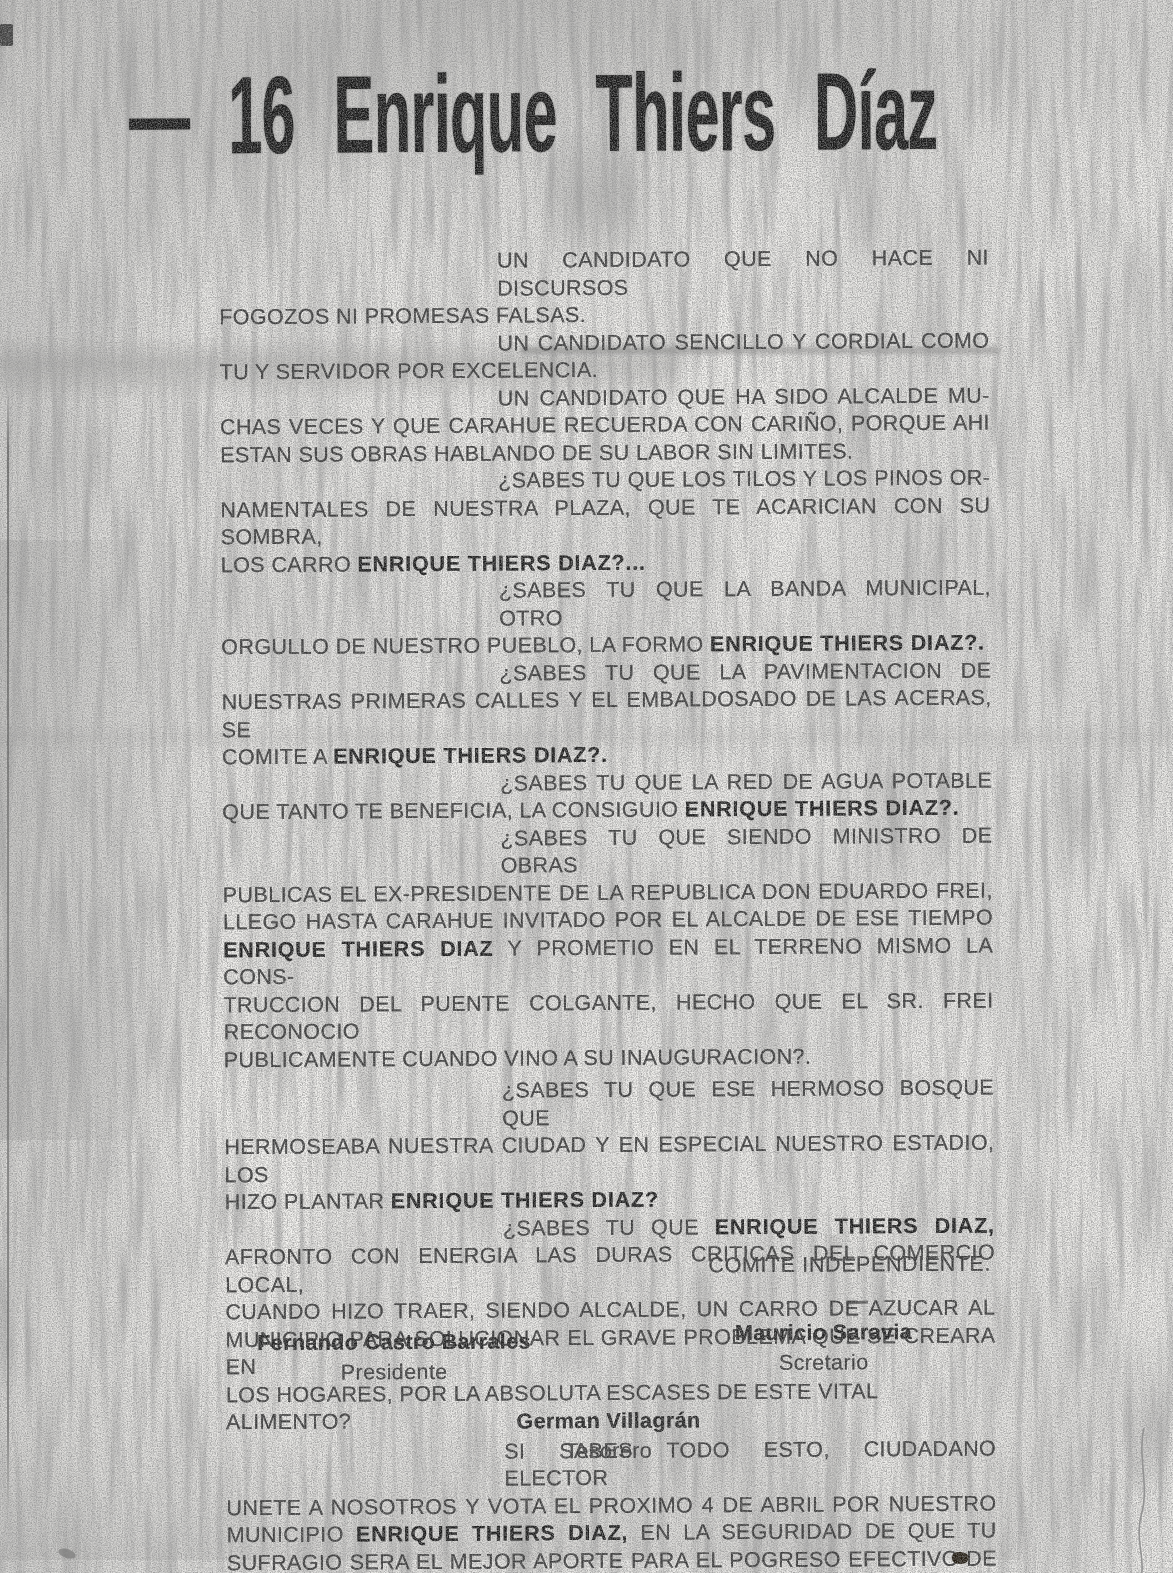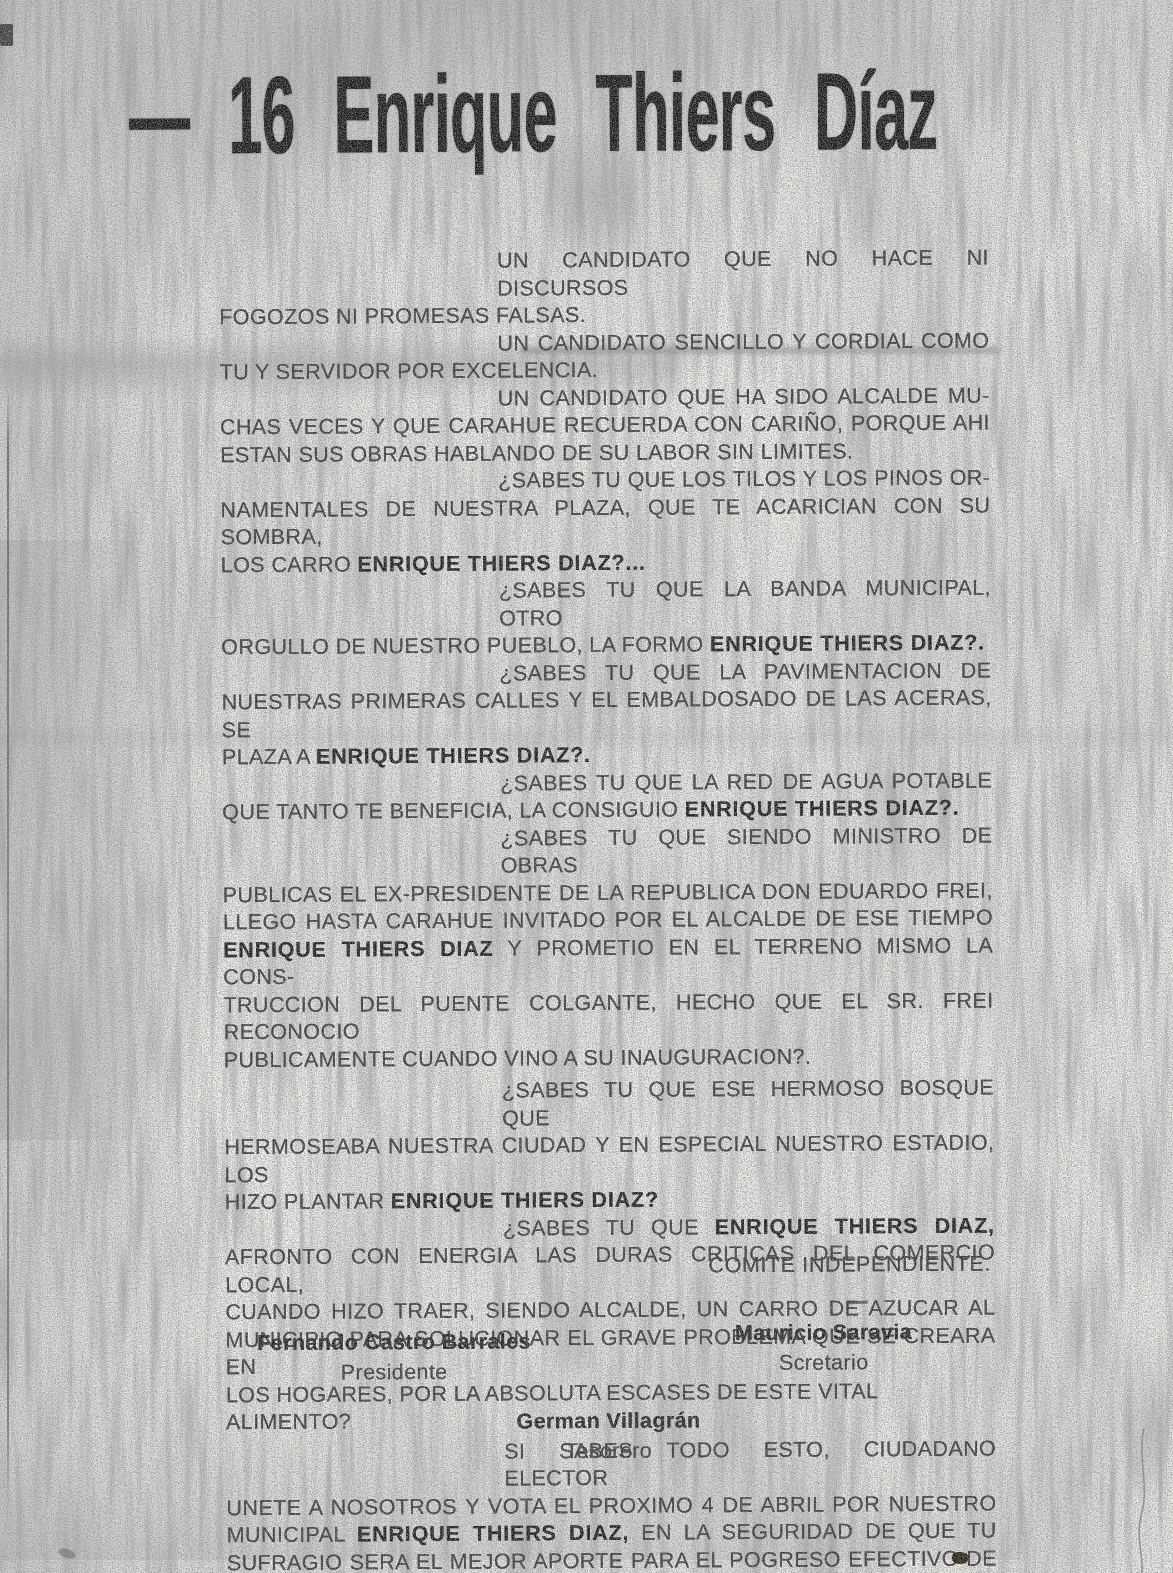--- a/index.html
+++ b/index.html
@@ -138,21 +138,21 @@
           <div class="line just"><span class="">NAMENTALES DE NUESTRA PLAZA, QUE TE ACARICIAN CON SU SOMBRA,</span></div>
           <div class="line"><span class="">LOS CARRO </span><span class="b">ENRIQUE THIERS DIAZ?...</span></div>
         </div>
         <div class="para">
           <div class="line ind just"><span class="">¿SABES TU QUE LA BANDA MUNICIPAL, OTRO</span></div>
           <div class="line"><span class="">ORGULLO DE NUESTRO PUEBLO, LA FORMO </span><span class="b">ENRIQUE THIERS DIAZ?.</span></div>
         </div>
         <div class="para">
           <div class="line ind just"><span class="">¿SABES TU QUE LA PAVIMENTACION DE</span></div>
           <div class="line just"><span class="">NUESTRAS PRIMERAS CALLES Y EL EMBALDOSADO DE LAS ACERAS, SE</span></div>
-          <div class="line"><span class="">PLAZA A </span><span class="b">ENRIQUE THIERS DIAZ?.</span></div>
+          <div class="line"><span class="">COMITE A </span><span class="b">ENRIQUE THIERS DIAZ?.</span></div>
         </div>
         <div class="para">
           <div class="line ind just"><span class="">¿SABES TU QUE LA RED DE AGUA POTABLE</span></div>
           <div class="line"><span class="">QUE TANTO TE BENEFICIA, LA CONSIGUIO </span><span class="b">ENRIQUE THIERS DIAZ?.</span></div>
         </div>
         <div class="para">
           <div class="line ind just"><span class="">¿SABES TU QUE SIENDO MINISTRO DE OBRAS</span></div>
           <div class="line just"><span class="">PUBLICAS EL EX-PRESIDENTE DE LA REPUBLICA DON EDUARDO FREI,</span></div>
           <div class="line just"><span class="">LLEGO HASTA CARAHUE INVITADO POR EL ALCALDE DE ESE TIEMPO</span></div>
           <div class="line just"><span class="b">ENRIQUE THIERS DIAZ</span><span class=""> Y PROMETIO EN EL TERRENO MISMO LA CONS-</span></div>
@@ -167,21 +167,21 @@
         <div class="para">
           <div class="line ind just"><span class="">¿SABES TU QUE </span><span class="b">ENRIQUE THIERS DIAZ,</span></div>
           <div class="line just"><span class="">AFRONTO CON ENERGIA LAS DURAS CRITICAS DEL COMERCIO LOCAL,</span></div>
           <div class="line just"><span class="">CUANDO HIZO TRAER, SIENDO ALCALDE, UN CARRO DE AZUCAR AL</span></div>
           <div class="line just"><span class="">MUNICIPIO PARA SOLUCIONAR EL GRAVE PROBLEMA QUE SE CREARA EN</span></div>
           <div class="line"><span class="">LOS HOGARES, POR LA ABSOLUTA ESCASES DE ESTE VITAL ALIMENTO?</span></div>
         </div>
         <div class="para">
           <div class="line ind just"><span class="">SI SABES TODO ESTO, CIUDADANO ELECTOR</span></div>
           <div class="line just"><span class="">UNETE A NOSOTROS Y VOTA EL PROXIMO 4 DE ABRIL POR NUESTRO</span></div>
-          <div class="line just"><span class="">MUNICIPAL </span><span class="b">ENRIQUE THIERS DIAZ,</span><span class=""> EN LA SEGURIDAD DE QUE TU</span></div>
+          <div class="line just"><span class="">MUNICIPIO </span><span class="b">ENRIQUE THIERS DIAZ,</span><span class=""> EN LA SEGURIDAD DE QUE TU</span></div>
           <div class="line just"><span class="">SUFRAGIO SERA EL MEJOR APORTE PARA EL POGRESO EFECTIVO DE</span></div>
           <div class="line"></div>
         </div>
       </div>
 
     <div class="closing">COMITE INDEPENDIENTE.</div>
 
     <div class="sig sig-left">
       <div class="name">Fernando Castro Barrales</div>
       <div class="role">Presidente</div>

